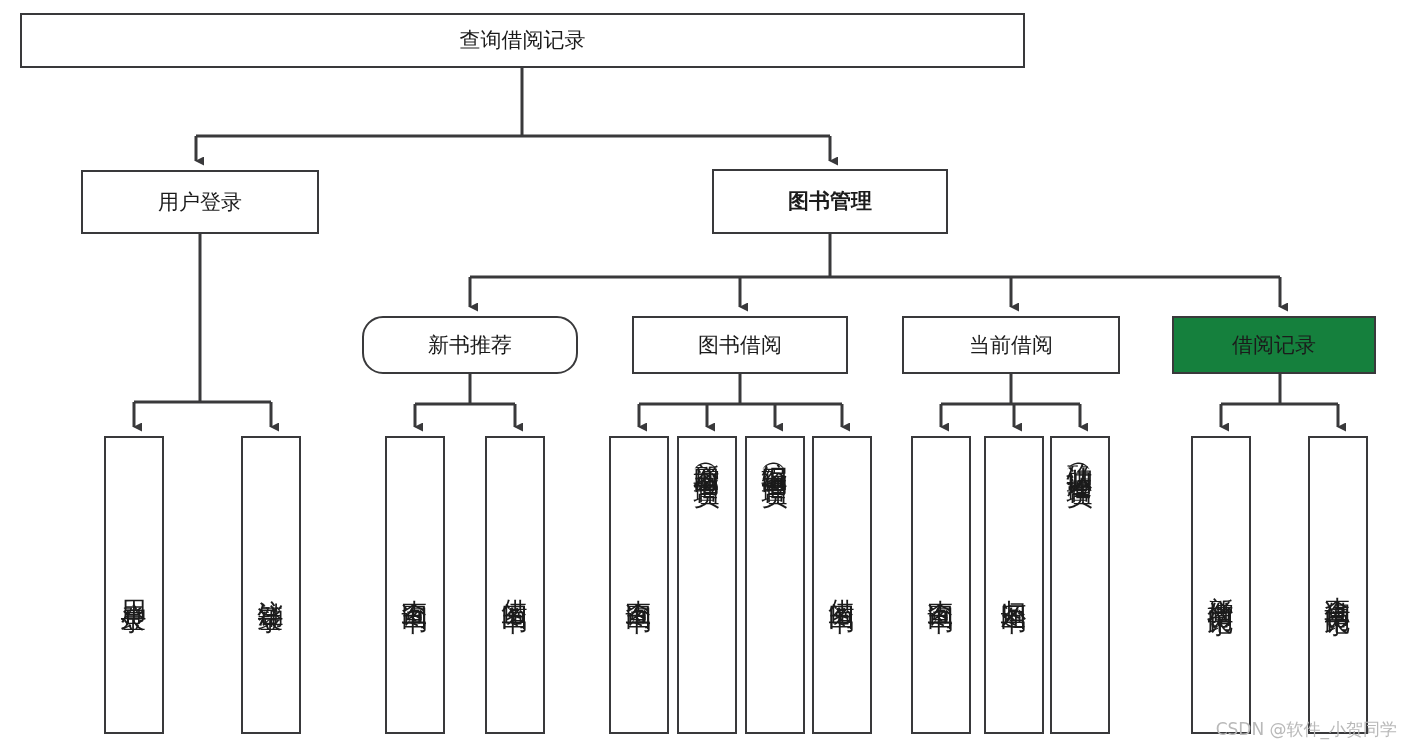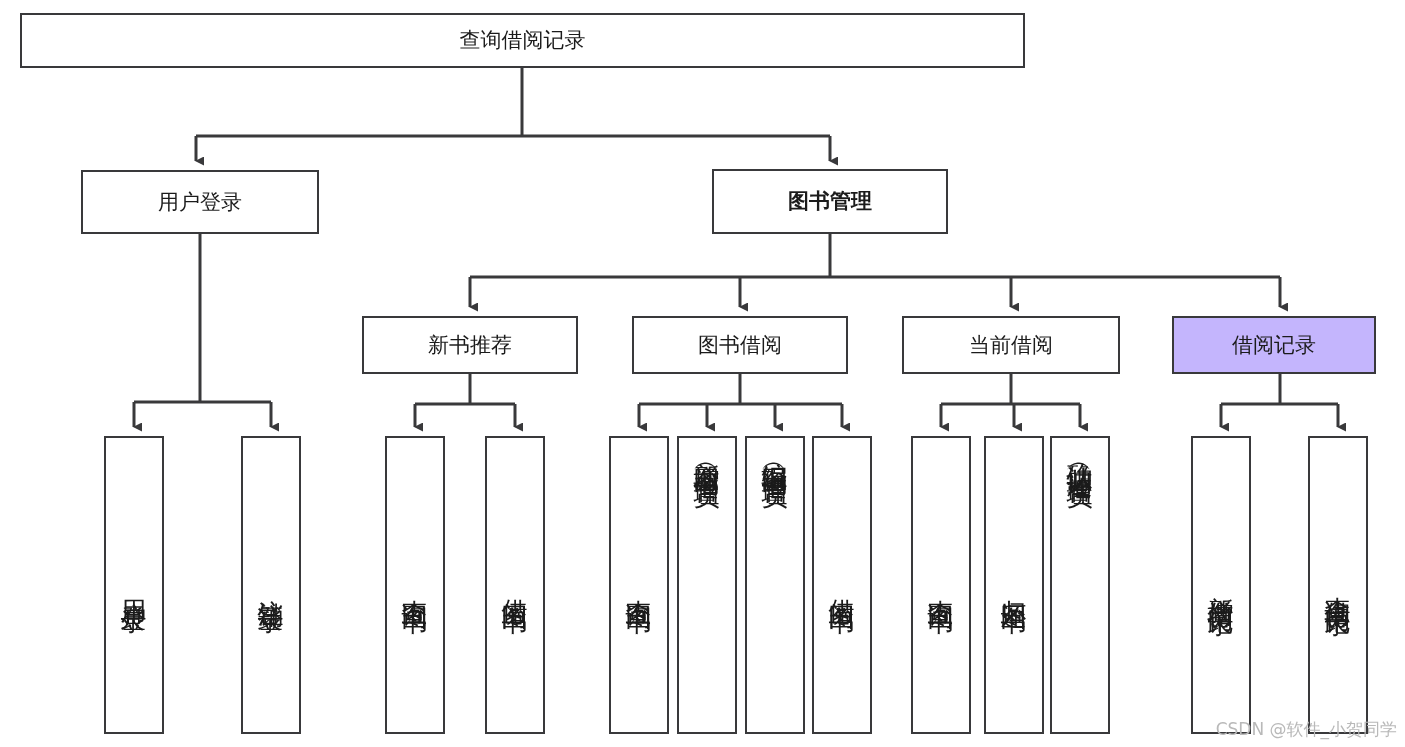--- a/index.html
+++ b/index.html
@@ -122,30 +122,30 @@
     <span class="label">查询借阅记录</span>
   </div>
 
   <div class="node h" style="left: 81px; top: 170px; width: 238px; height: 64px; border-color: rgb(57, 57, 59); background: rgb(255, 255, 255); color: rgb(27, 27, 27);">
     <span class="label">用户登录</span>
   </div>
   <div class="node h" style="left: 712px; top: 169px; width: 236px; height: 65px; border-color: rgb(57, 57, 59); background: rgb(255, 255, 255); color: rgb(27, 27, 27); font-weight: bold;">
     <span class="label">图书管理</span>
   </div>
 
-  <div class="node h" style="left: 362px; top: 316px; width: 216px; height: 58px; border-color: rgb(57, 57, 59); background: rgb(255, 255, 255); color: rgb(27, 27, 27);">
+  <div class="node h" style="left: 362px; top: 316px; width: 216px; height: 58px; border-color: rgb(57, 57, 59); background: rgb(255, 255, 255); color: rgb(27, 27, 27); border-radius: 21px;">
     <span class="label">新书推荐</span>
   </div>
   <div class="node h" style="left: 902px; top: 316px; width: 218px; height: 58px; border-color: rgb(57, 57, 59); background: rgb(255, 255, 255); color: rgb(27, 27, 27);">
     <span class="label">当前借阅</span>
   </div>
   <div class="node h" style="left: 632px; top: 316px; width: 216px; height: 58px; border-color: rgb(57, 57, 59); background: rgb(255, 255, 255); color: rgb(27, 27, 27);">
     <span class="label">图书借阅</span>
   </div>
-  <div class="node h" style="left: 1172px; top: 316px; width: 204px; height: 58px; border-color: rgb(57, 57, 59); background: #c4b5fd; color: rgb(27, 27, 27);">
+  <div class="node h" style="left: 1172px; top: 316px; width: 204px; height: 58px; border-color: rgb(57, 57, 59); background: #15803d; color: rgb(27, 27, 27);">
     <span class="label">借阅记录</span>
   </div>
 
   <div class="node v center" style="left: 104px; top: 436px; width: 60px; height: 298px; border-color: rgb(57, 57, 59); background: rgb(255, 255, 255); color: rgb(27, 27, 27);">
     <span class="label">用户登录</span>
   </div>
   <div class="node v center" style="left: 241px; top: 436px; width: 60px; height: 298px; border-color: rgb(57, 57, 59); background: rgb(255, 255, 255); color: rgb(27, 27, 27);">
     <span class="label">注销登录</span>
   </div>
   <div class="node v center" style="left: 385px; top: 436px; width: 60px; height: 298px; border-color: rgb(57, 57, 59); background: rgb(255, 255, 255); color: rgb(27, 27, 27);">

